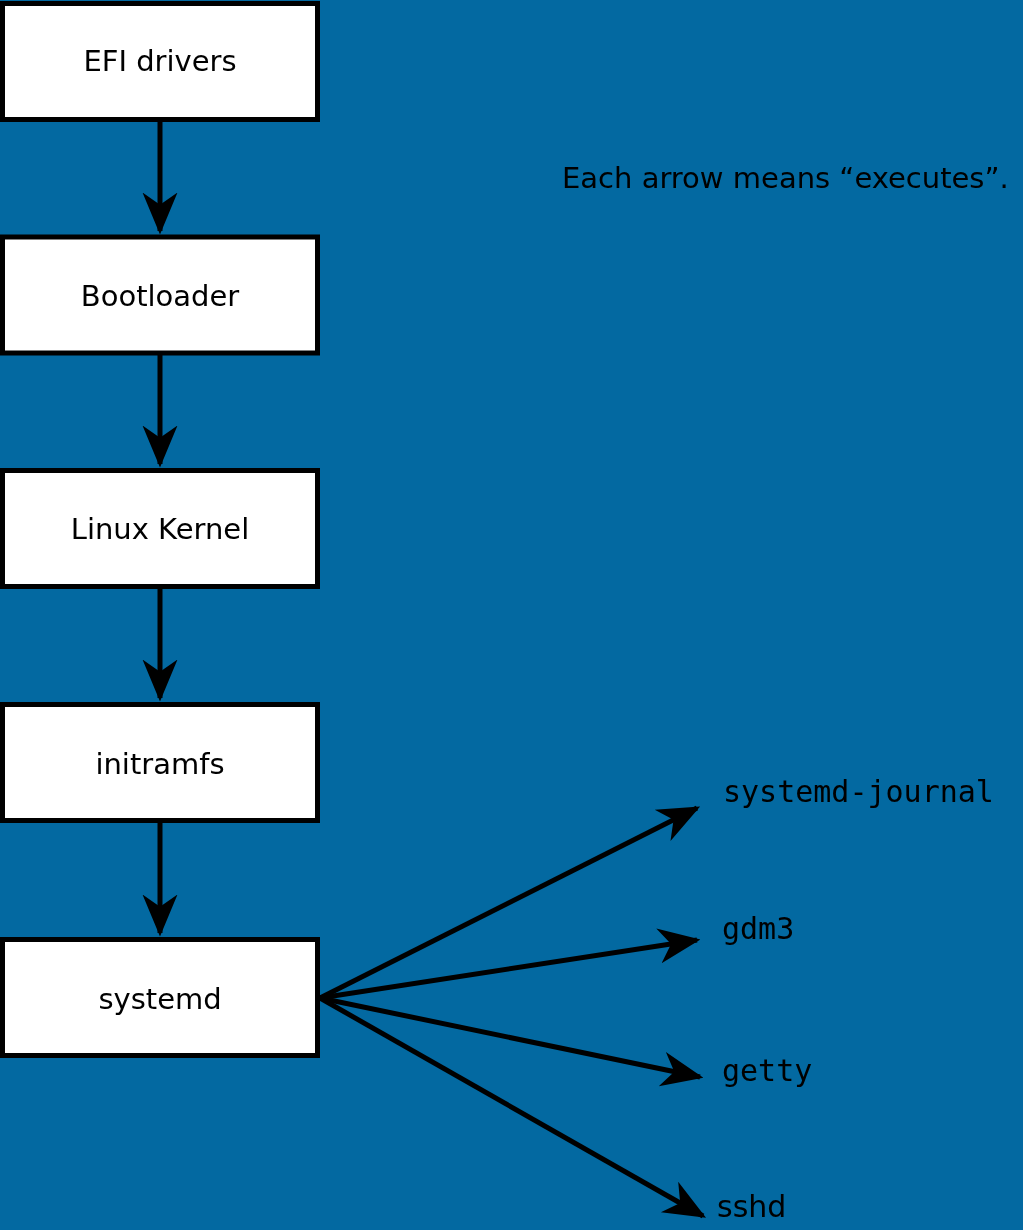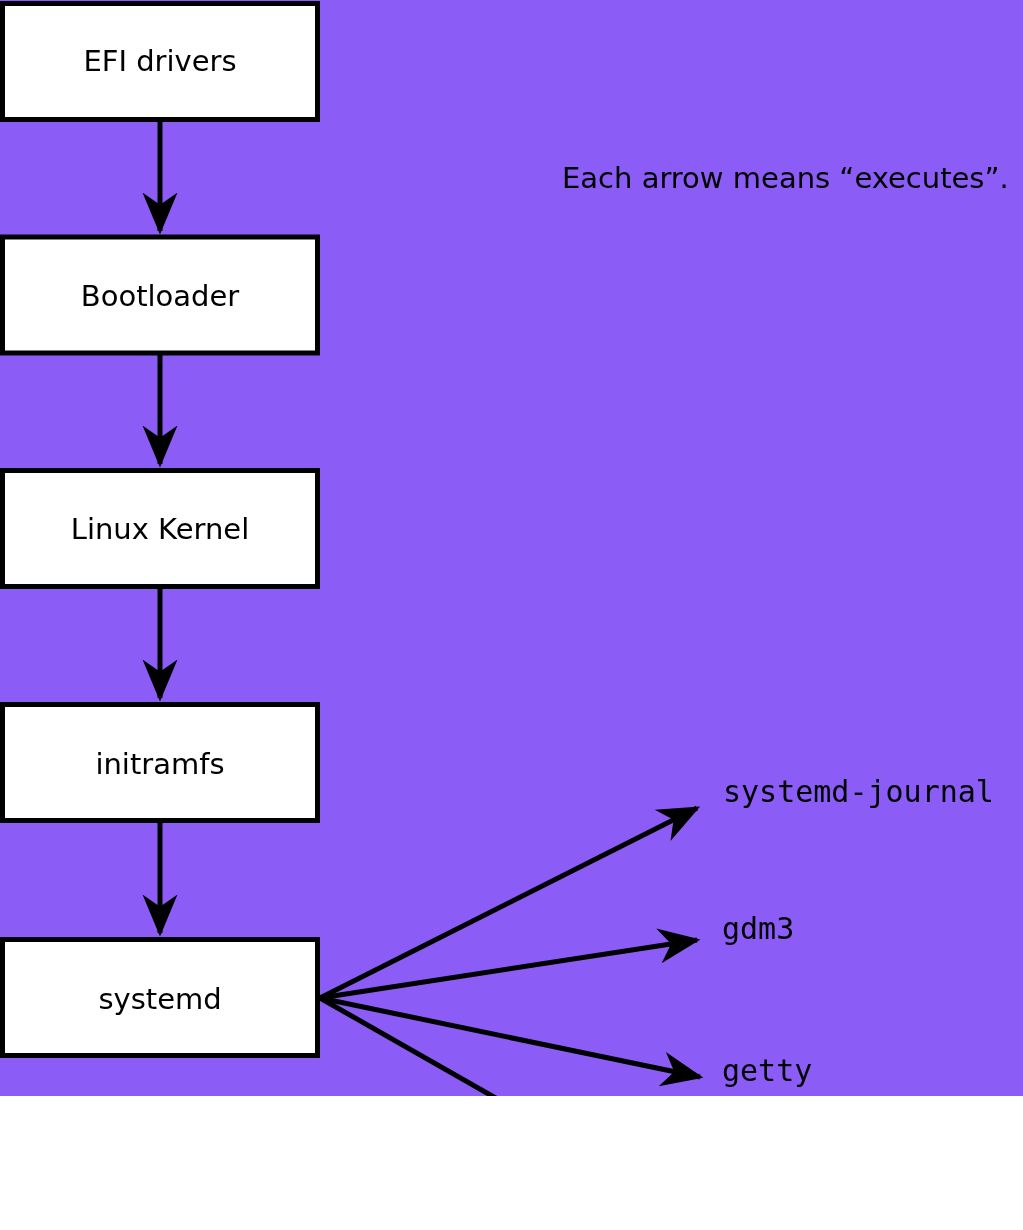--- a/index.html
+++ b/index.html
@@ -3,22 +3,22 @@
 <meta charset="utf-8">
 <style>
   html, body {
     margin: 0;
     padding: 0;
     background: #ffffff;
   }
   .canvas {
     position: relative;
     width: 1023px;
-    height: 1096px;
-    background: #8b5cf6;
+    height: 1230px;
+    background: #0369a1;
     overflow: hidden;
   }
   svg { display: block; }
   .node-box {
     fill: #ffffff;
     stroke: #000000;
     stroke-width: 5;
   }
   .node-label {
     font-family: "DejaVu Sans", sans-serif;

